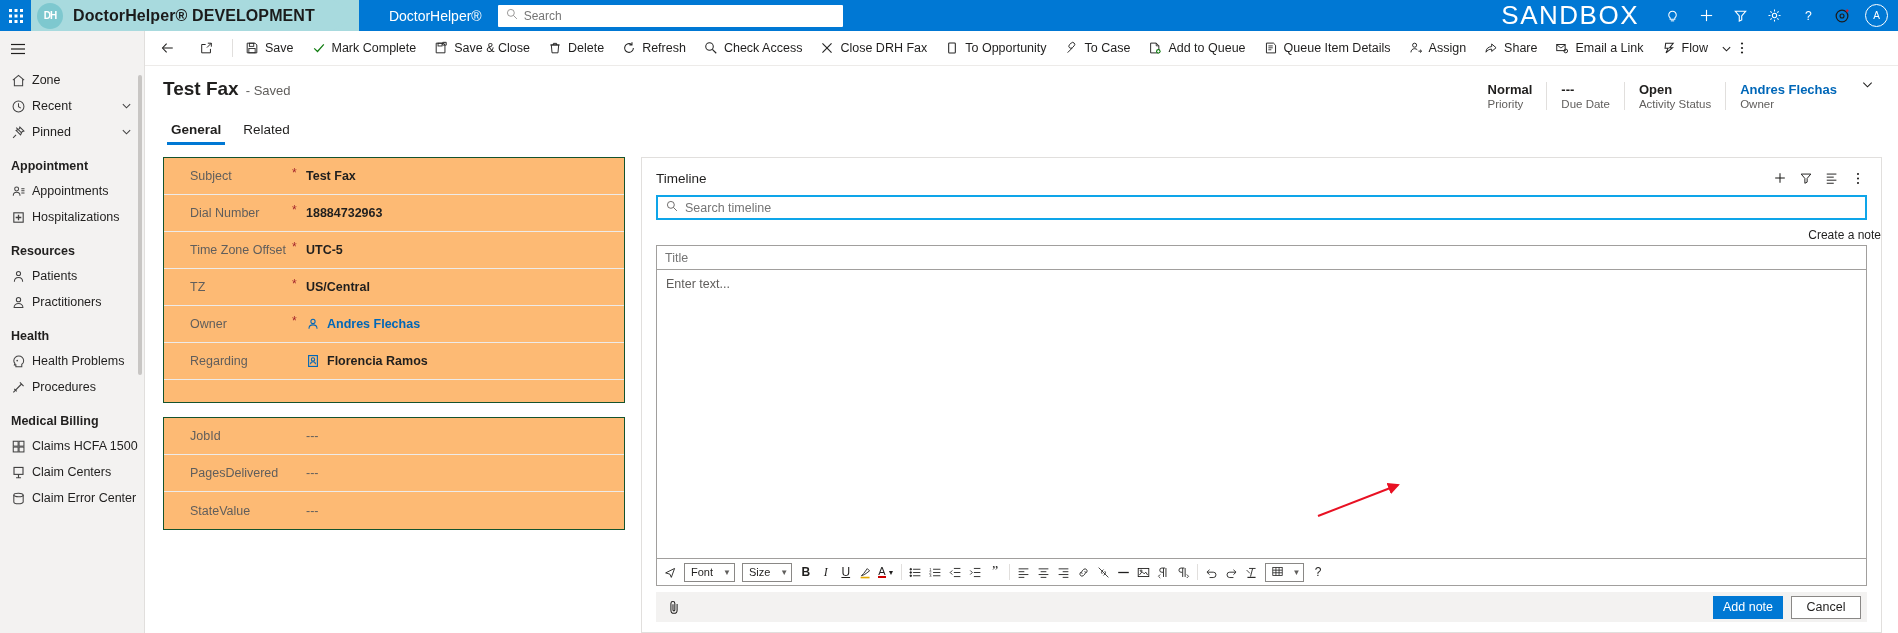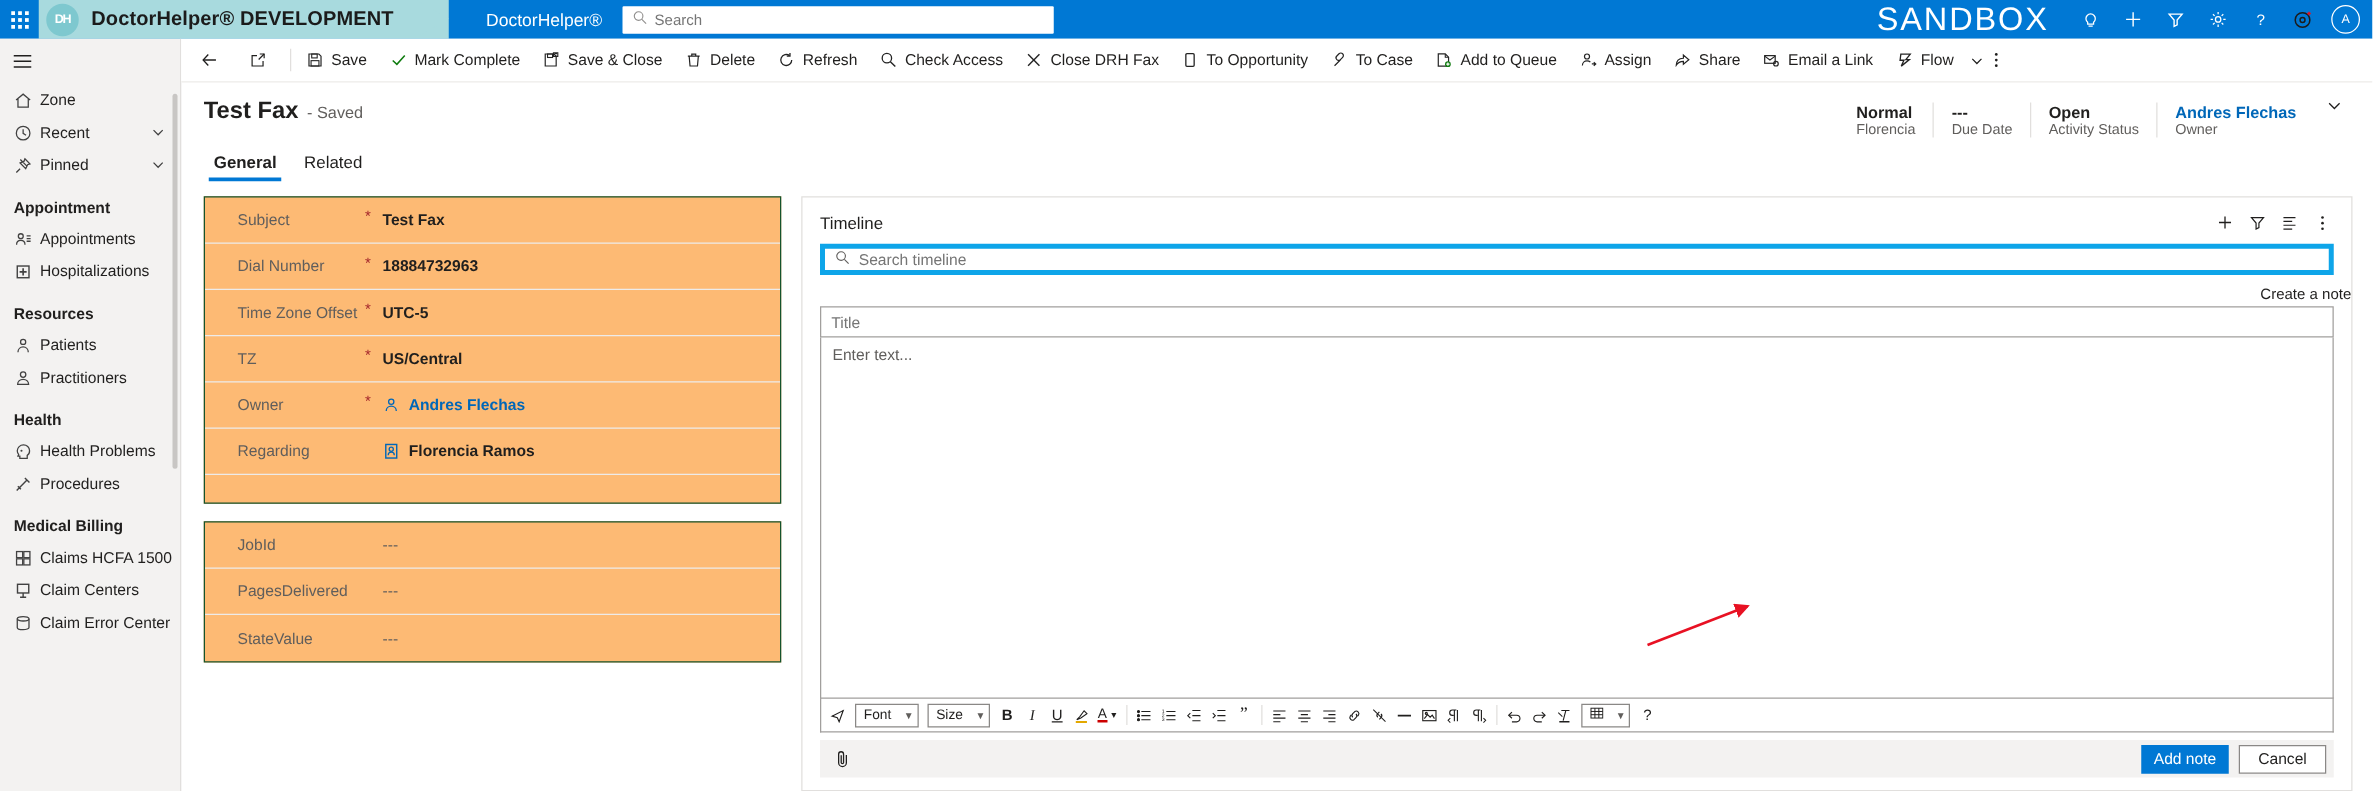--- a/index.html
+++ b/index.html
@@ -90,21 +90,21 @@
   .fval.muted { color: #605e5c; font-weight: normal; }
   .fval.link { color: #0067b8; }
   .fval .vicon { margin-right: 7px; display: flex; align-items: center; color: #0067b8; }
   .card-pad { height: 22px; }
 
   
   .colR { flex: 1; min-width: 0; border: 1px solid #e1dfdd; display: flex; flex-direction: column; background: #fff; }
   .tl-head { display: flex; align-items: center; padding: 9px 10px 6px 14px; }
   .tl-title { font-size: 13.5px; color: #201f1e; flex: 1; }
   .tl-act { width: 26px; height: 22px; display: flex; align-items: center; justify-content: center; cursor: pointer; color: #201f1e; }
-  .tl-search { margin: 0 14px; border: 4px solid #0ea5e9; height: 25px; display: flex; align-items: center; padding: 0 8px; }
+  .tl-search { margin: 0 14px; border: 2px solid #0ea5e9; height: 25px; display: flex; align-items: center; padding: 0 8px; }
   .tl-search .sicon { margin-right: 7px; color: #605e5c; }
   .tl-search input { border: 0; outline: 0; width: 100%; font-family: inherit; font-size: 12.5px; color: #605e5c; }
   .tl-note-lab { font-size: 12px; font-weight: normal; color: #201f1e; padding: 8px 0 3px 14px; text-align: right; }
   .note-title { margin: 0 14px; border: 1px solid #a19f9d; height: 25px; display: flex; align-items: center; padding: 0 8px; }
   .note-title input { border: 0; outline: 0; width: 100%; font-family: inherit; font-size: 12.5px; color: #605e5c; }
   .note-body { margin: 0 14px; border: 1px solid #a19f9d; border-top: 0; flex: 1; min-height: 0; padding: 7px 9px;
                font-size: 12.5px; color: #605e5c; overflow: hidden; }
   .rte { margin: 0 14px; border: 1px solid #a19f9d; border-top: 0; height: 27px; display: flex;
          align-items: center; padding: 0 4px; gap: 1px; overflow: hidden; }
   .rtb { min-width: 19px; height: 21px; display: flex; align-items: center; justify-content: center;
@@ -443,20 +443,29 @@
                 <path d="M9.4 2.4v3.1h3" fill="none" stroke="#242424" stroke-width="1"></path>
                 <circle cx="11.8" cy="11.8" r="2.6" fill="#107c10"></circle>
                 <path d="M11.8 10.3v3M10.3 11.8h3" stroke="#fff" stroke-width="1.1"></path>
               </svg>
             </span>
             <span>Add to Queue</span>
           </div>
           <div class="cmd">
             <span class="cicon">
               <svg width="14" height="14" viewBox="0 0 16 16">
+                <path d="M2.8 2.4h8l2.4 2.4v8.8h-10.4z" fill="none" stroke="#242424" stroke-width="1.1"></path>
+                <path d="M5 5.6h5M5 7.8h5M5 10h3.4" stroke="#242424" stroke-width="1"></path>
+              </svg>
+            </span>
+            <span>Queue Item Details</span>
+          </div>
+          <div class="cmd">
+            <span class="cicon">
+              <svg width="14" height="14" viewBox="0 0 16 16">
                 <circle cx="6.4" cy="4.8" r="2.3" fill="none" stroke="#242424" stroke-width="1.1"></circle>
                 <path d="M2.2 13c0-2.5 1.9-4.2 4.2-4.2 1.2 0 2.3.4 3.1 1.2" fill="none" stroke="#242424" stroke-width="1.1"></path>
                 <path d="M10.8 11.6h3.4M12.6 9.9l1.8 1.7-1.8 1.7" fill="none" stroke="#242424" stroke-width="1.1"></path>
               </svg>
             </span>
             <span>Assign</span>
           </div>
           <div class="cmd">
             <span class="cicon">
               <svg width="14" height="14" viewBox="0 0 16 16">
@@ -501,21 +510,21 @@
     <div id="rechead">
       <div class="rh-left">
         <div class="rh-title">
           <span>Test Fax</span>
           <span class="rh-saved">- Saved</span>
         </div>
       </div>
       <div class="rh-right" id="headfields">
           <div class="hfield">
             <div class="hf-val">Normal</div>
-            <div class="hf-lab">Florencia</div>
+            <div class="hf-lab">Priority</div>
           </div>
           <div class="hfield">
             <div class="hf-val">---</div>
             <div class="hf-lab">Due Date</div>
           </div>
           <div class="hfield">
             <div class="hf-val">Open</div>
             <div class="hf-lab">Activity Status</div>
           </div>
           <div class="hfield">

